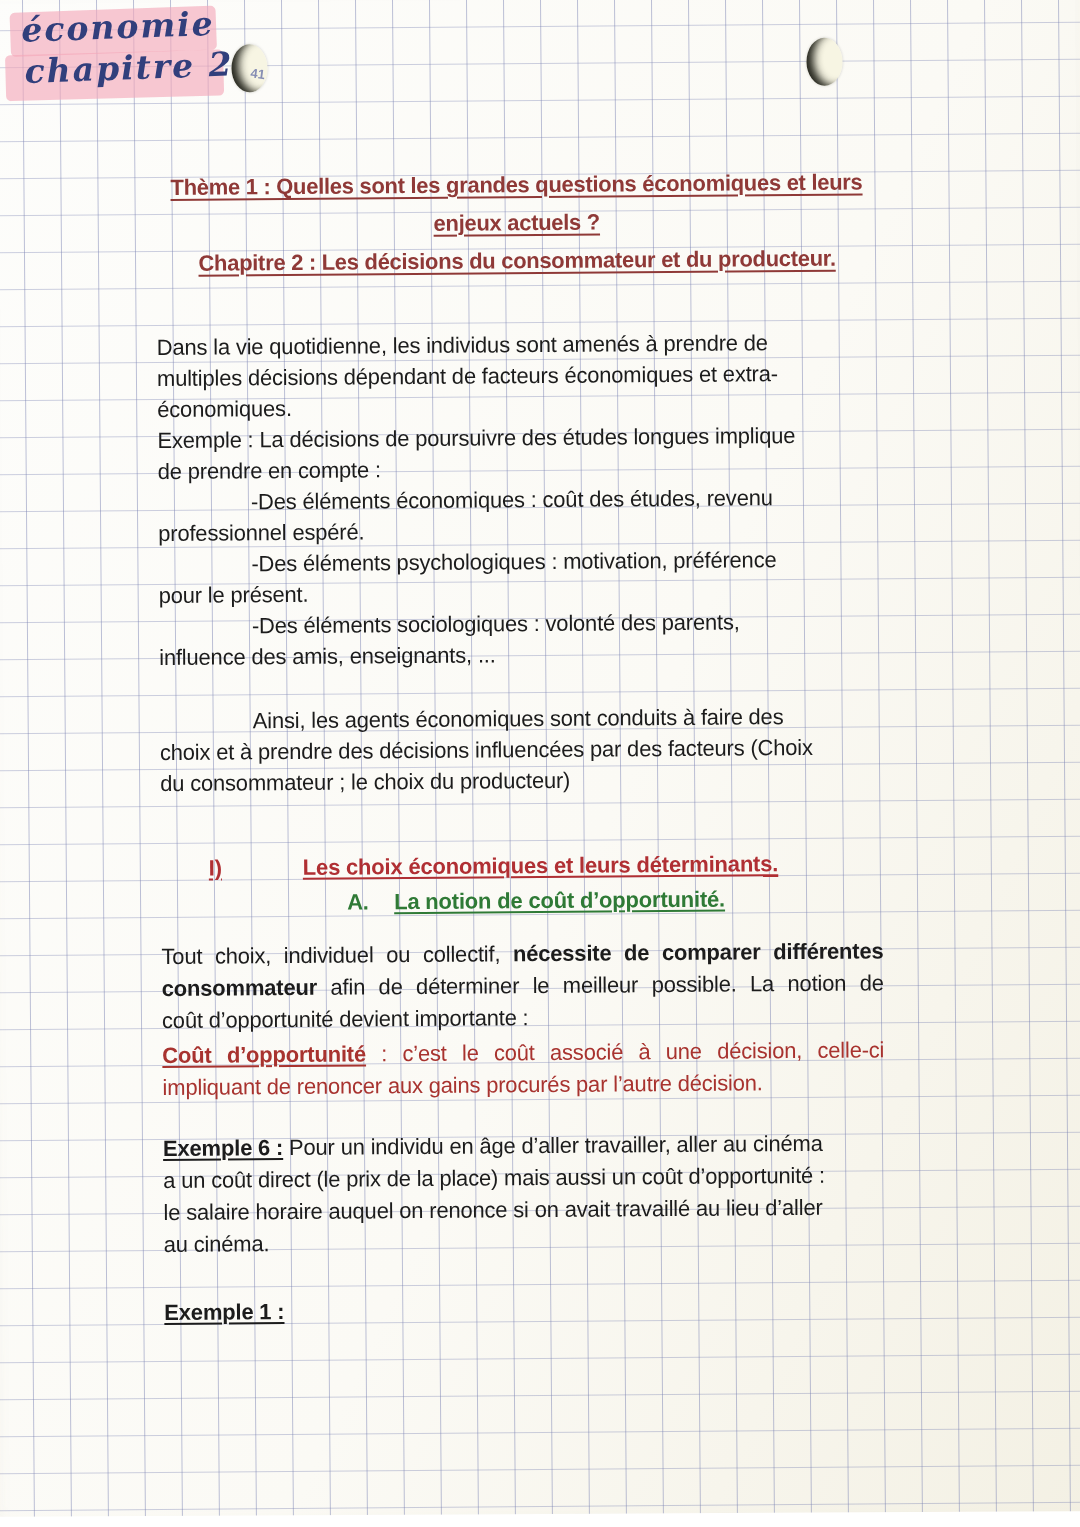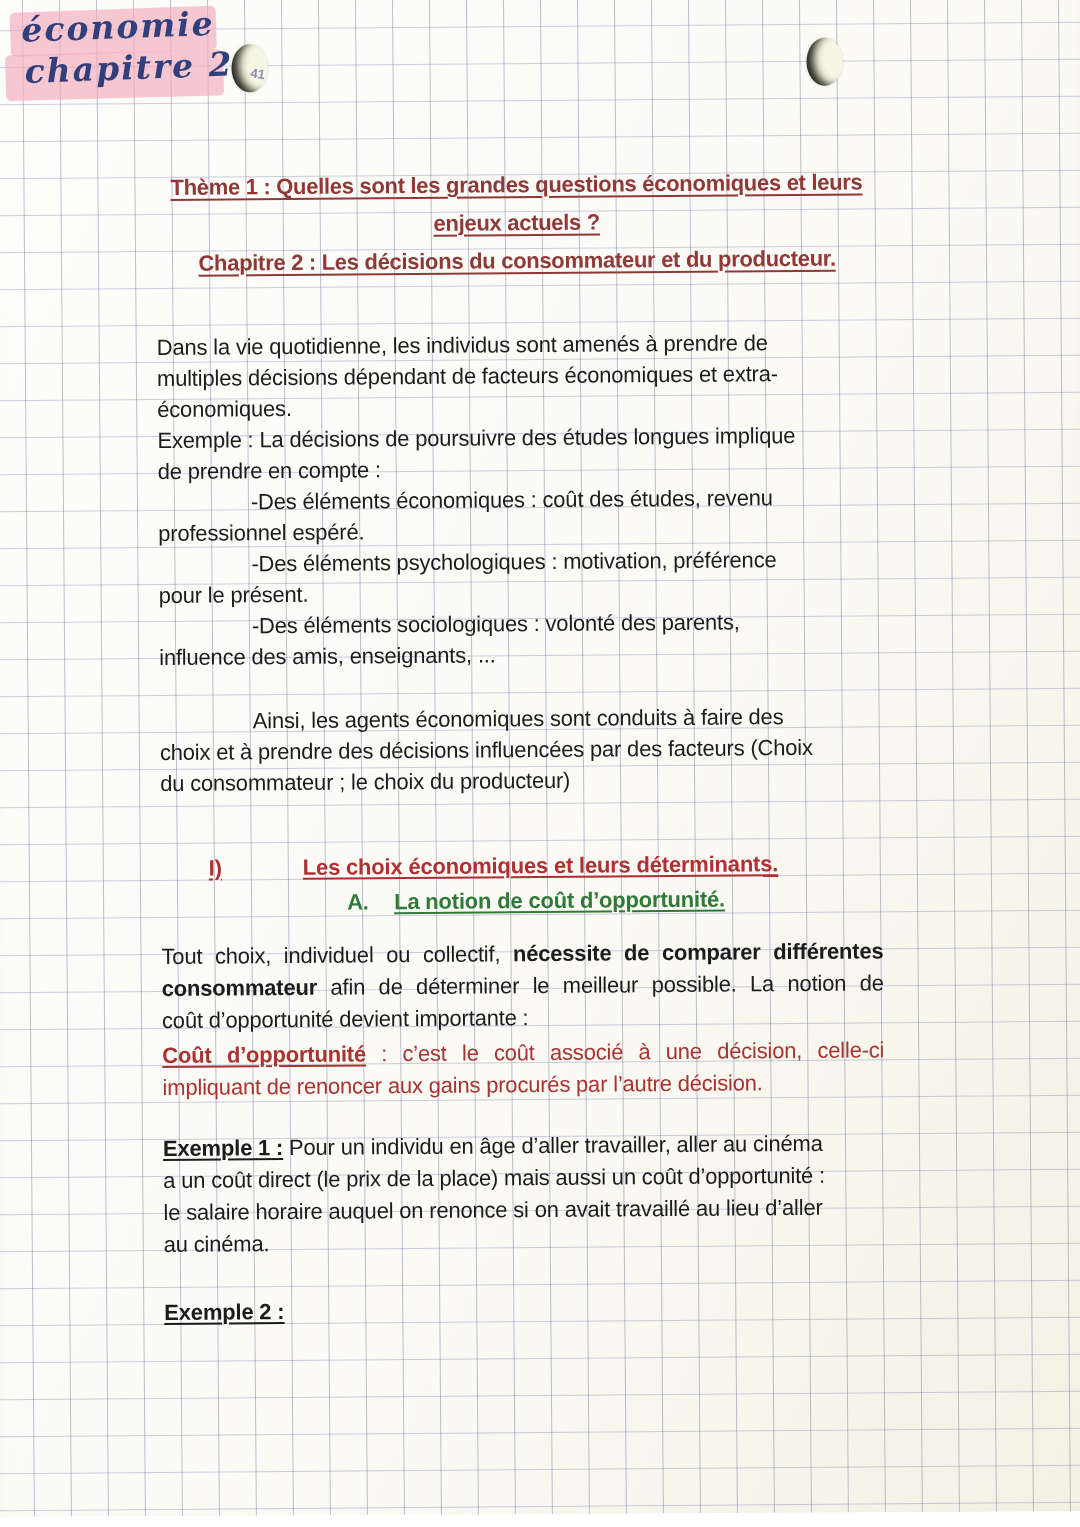--- a/index.html
+++ b/index.html
@@ -123,26 +123,26 @@
         <div class="line just"><span class="b">consommateur</span><span> afin de déterminer le meilleur possible. La notion de</span></div>
         <div class="line">coût d’opportunité devient importante :</div>
       </div>
 
       <div class="block def">
         <div class="line just"><span class="b u">Coût d’opportunité</span><span> : c’est le coût associé à une décision, celle-ci</span></div>
         <div class="line">impliquant de renoncer aux gains procurés par l’autre décision.</div>
       </div>
 
       <div class="block ex1">
-        <div class="line"><span class="b u">Exemple 1 :</span><span> Pour un individu en âge d’aller travailler, aller au cinéma</span></div>
+        <div class="line"><span class="b u">Exemple 6 :</span><span> Pour un individu en âge d’aller travailler, aller au cinéma</span></div>
         <div class="line">a un coût direct (le prix de la place) mais aussi un coût d’opportunité :</div>
         <div class="line">le salaire horaire auquel on renonce si on avait travaillé au lieu d’aller</div>
         <div class="line">au cinéma.</div>
       </div>
 
       <div class="block ex2">
-        <div class="line"><span class="b u">Exemple 2 :</span></div>
+        <div class="line"><span class="b u">Exemple 1 :</span></div>
       </div>
 
     </div>
   </div>
   <div class="photo-strip"></div>
 </div>
 
 </body></html>

